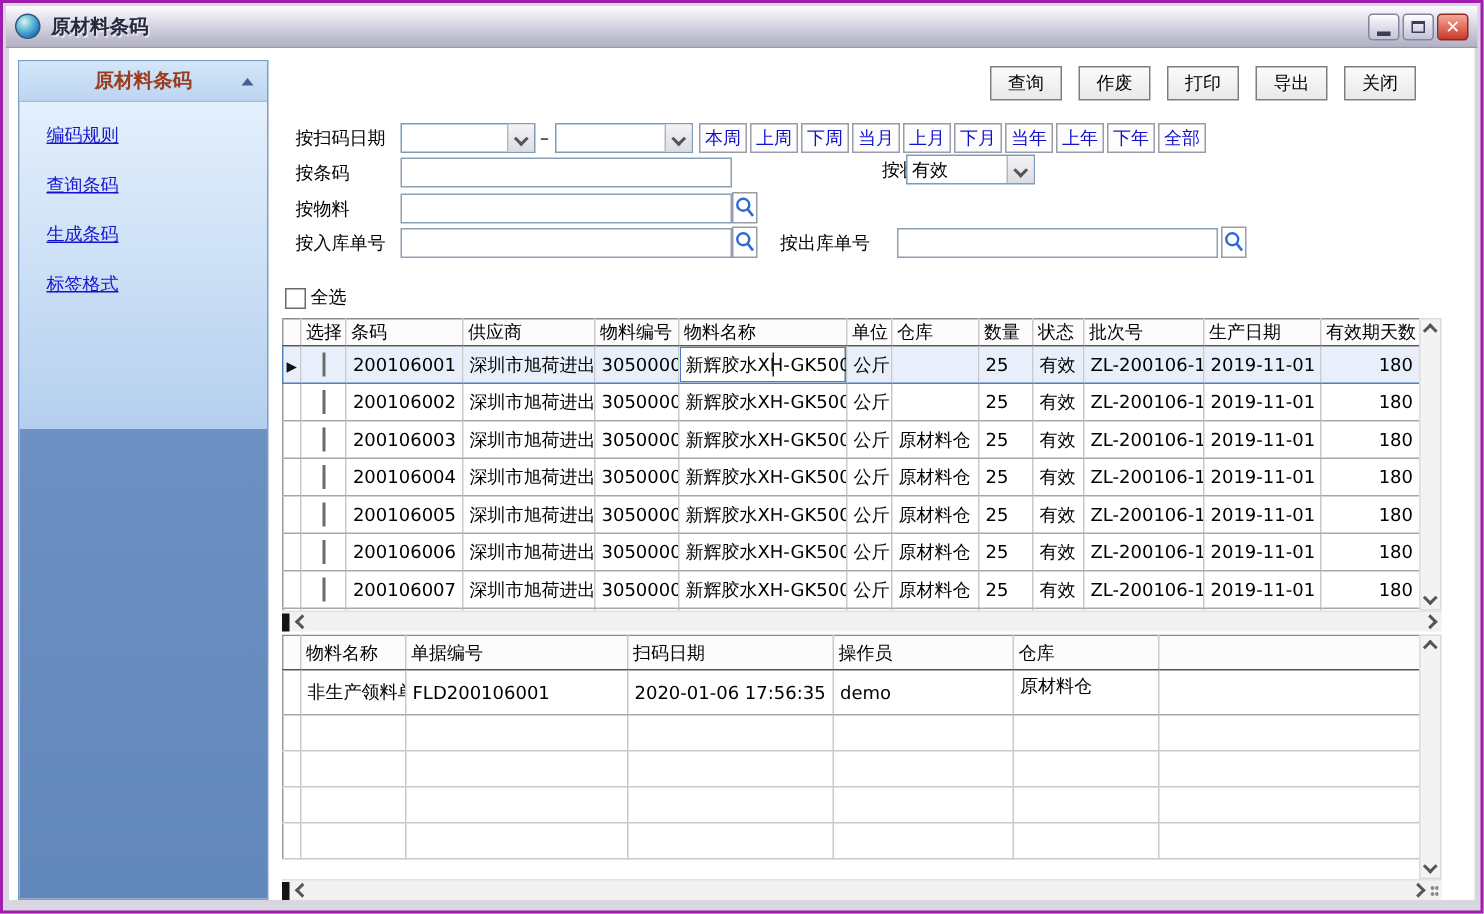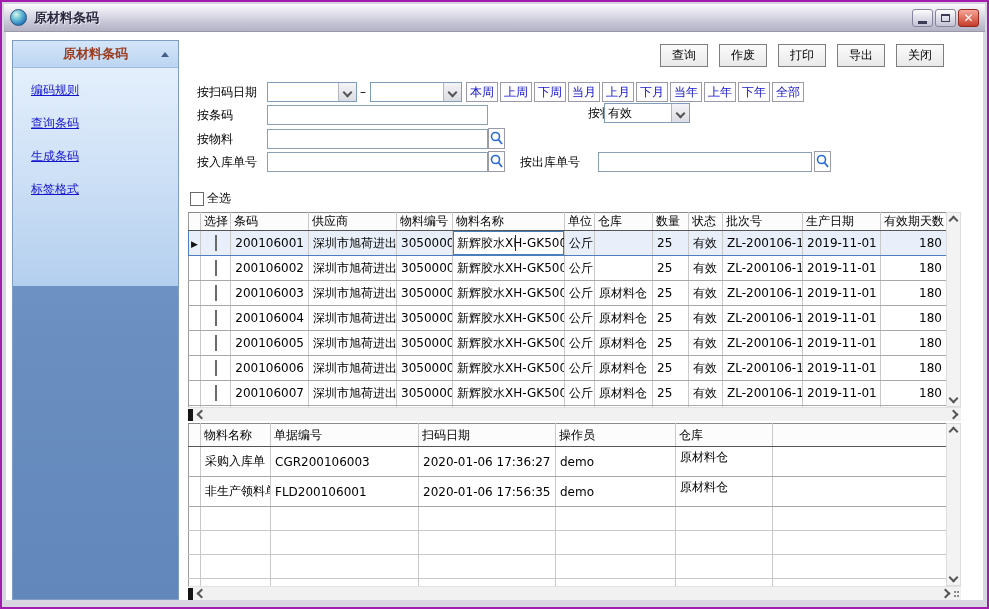--- a/index.html
+++ b/index.html
@@ -424,29 +424,20 @@
             <th>物料名称</th>
               <th>单据编号</th>
               <th>扫码日期</th>
               <th>操作员</th>
               <th>仓库</th>
             <th></th>
           </tr>
         </thead>
         <tbody>
 
-            <tr>
-              <td class="ind"></td>
-              <td>采购入库单</td>
-              <td>CGR200106003</td>
-              <td>2020-01-06 17:36:27</td>
-              <td>demo</td>
-              <td class="wh">原材料仓</td>
-              <td></td>
-            </tr>
 
             <tr>
               <td class="ind"></td>
               <td>非生产领料单</td>
               <td>FLD200106001</td>
               <td>2020-01-06 17:56:35</td>
               <td>demo</td>
               <td class="wh">原材料仓</td>
               <td></td>
             </tr>

